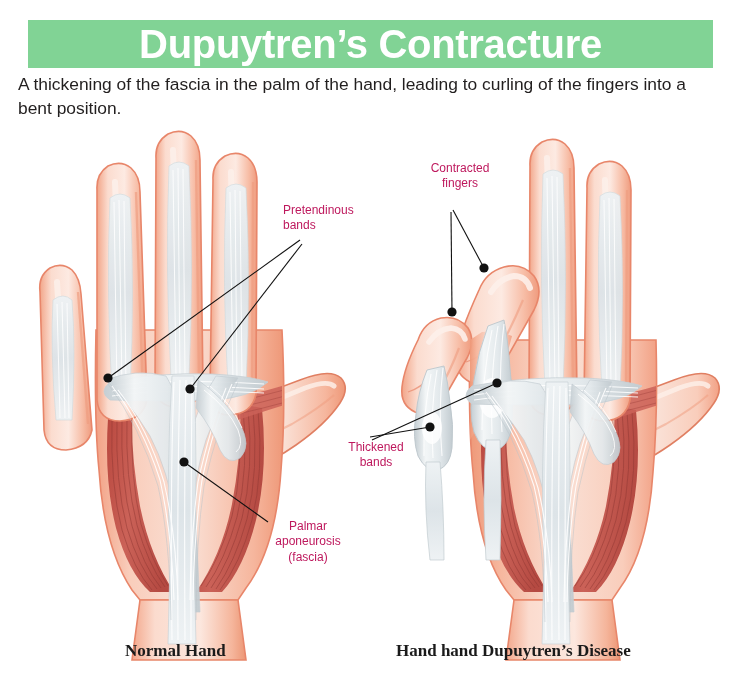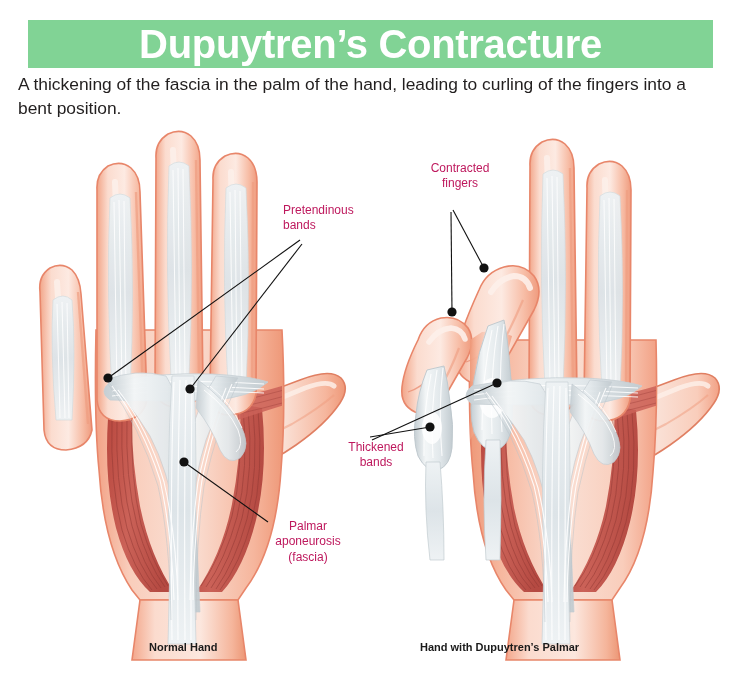--- a/index.html
+++ b/index.html
@@ -13,22 +13,22 @@
   .banner-title{
     color:#ffffff;font-size:40px;font-weight:bold;letter-spacing:-0.3px;
     font-family:"Liberation Sans",sans-serif;line-height:1;
   }
   .subtitle{
     position:absolute;left:18px;top:72px;width:704px;
     text-align:left;font-size:17.4px;color:#221f1f;line-height:1.38;
     font-family:"Liberation Sans",sans-serif;
   }
   .caption{
-    position:absolute;font-size:11px;font-weight:bold;color:#1a1a1a;
-    font-family:Liberation Sans, sans-serif;white-space:nowrap;margin-left:24px;
+    position:absolute;font-size:17px;font-weight:bold;color:#1a1a1a;
+    font-family:Liberation Serif, serif;white-space:nowrap;
   }
   #cap-normal{left:125px;top:641px;}
   #cap-disease{left:396px;top:641px;}
 
   .lbl{
     position:absolute;font-size:12px;color:#be185d;line-height:1.28;
     font-family:"Liberation Sans",sans-serif;white-space:pre;
   }
   #lbl-pretendinous{left:283px;top:203px;width:96px;}
   #lbl-contracted{left:412px;top:161px;text-align:center;width:96px;}
@@ -426,15 +426,15 @@
 bands</div>
   <div class="lbl" id="lbl-contracted">Contracted
 fingers</div>
   <div class="lbl" id="lbl-thickened">Thickened
 bands</div>
   <div class="lbl" id="lbl-palmar">Palmar
 aponeurosis
 (fascia)</div>
 
   <div class="caption" id="cap-normal">Normal Hand</div>
-  <div class="caption" id="cap-disease">Hand with Dupuytren’s Palmar</div>
+  <div class="caption" id="cap-disease">Hand hand Dupuytren’s Disease</div>
 
 </div>
 
 </body></html>

